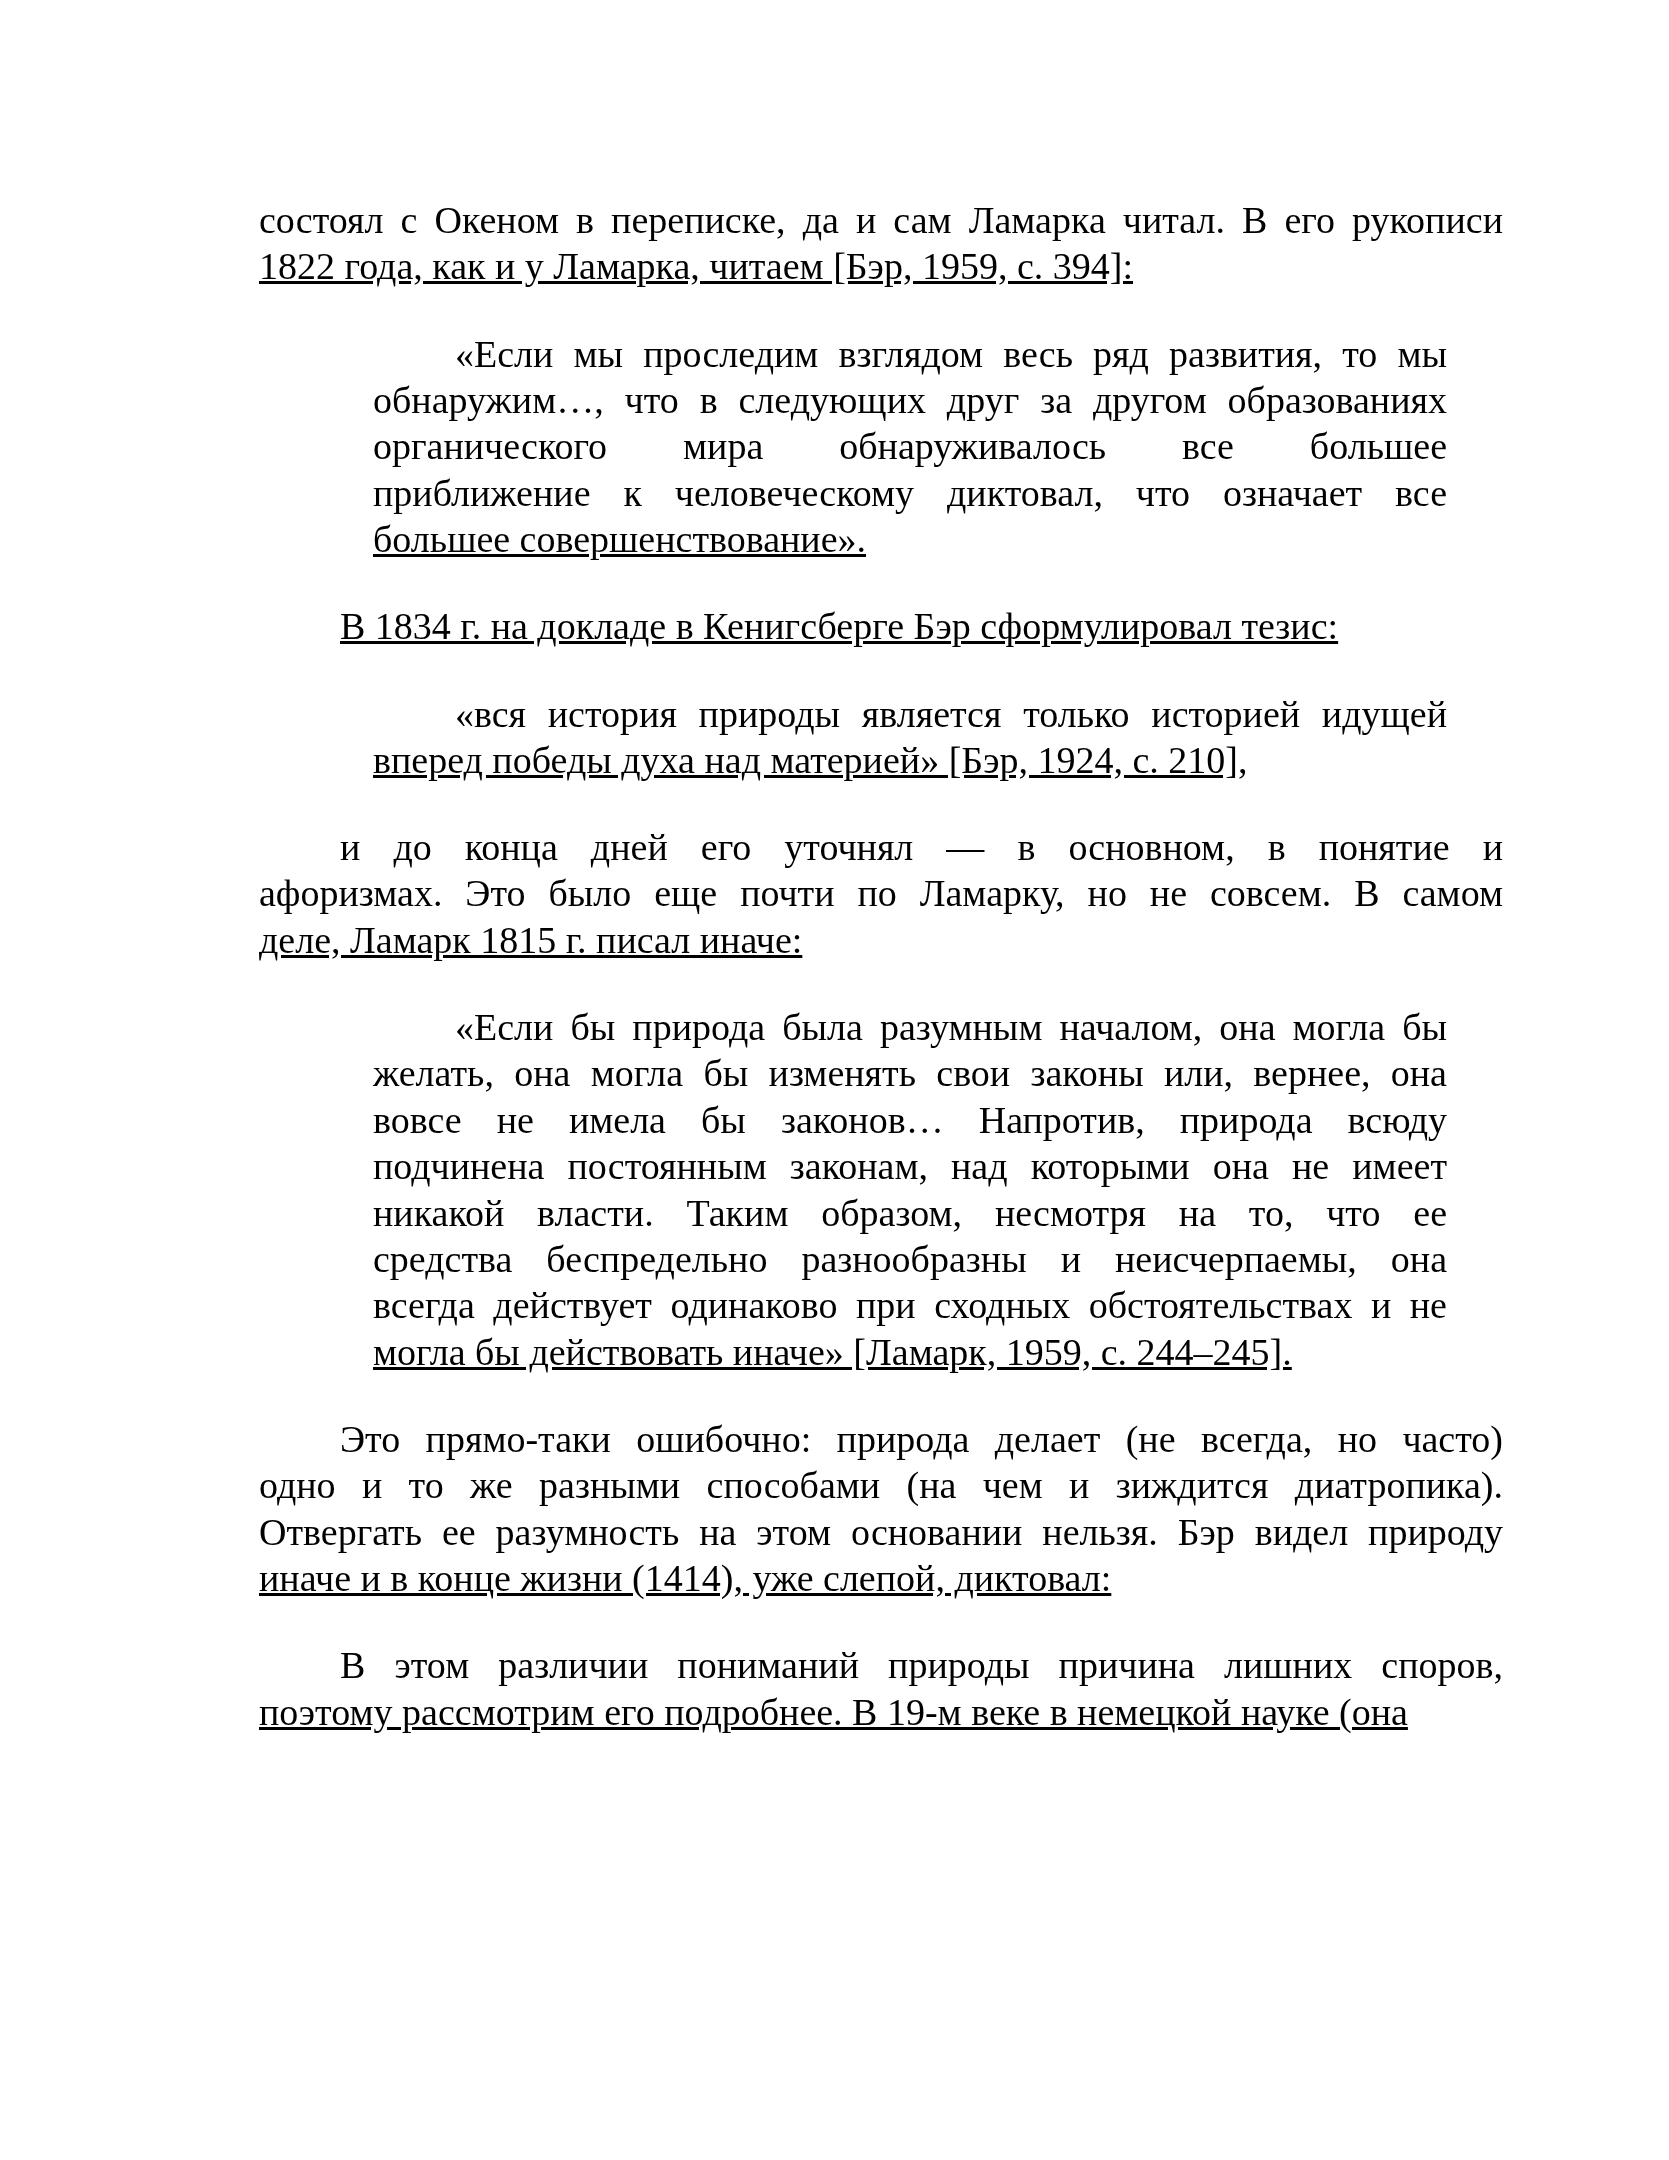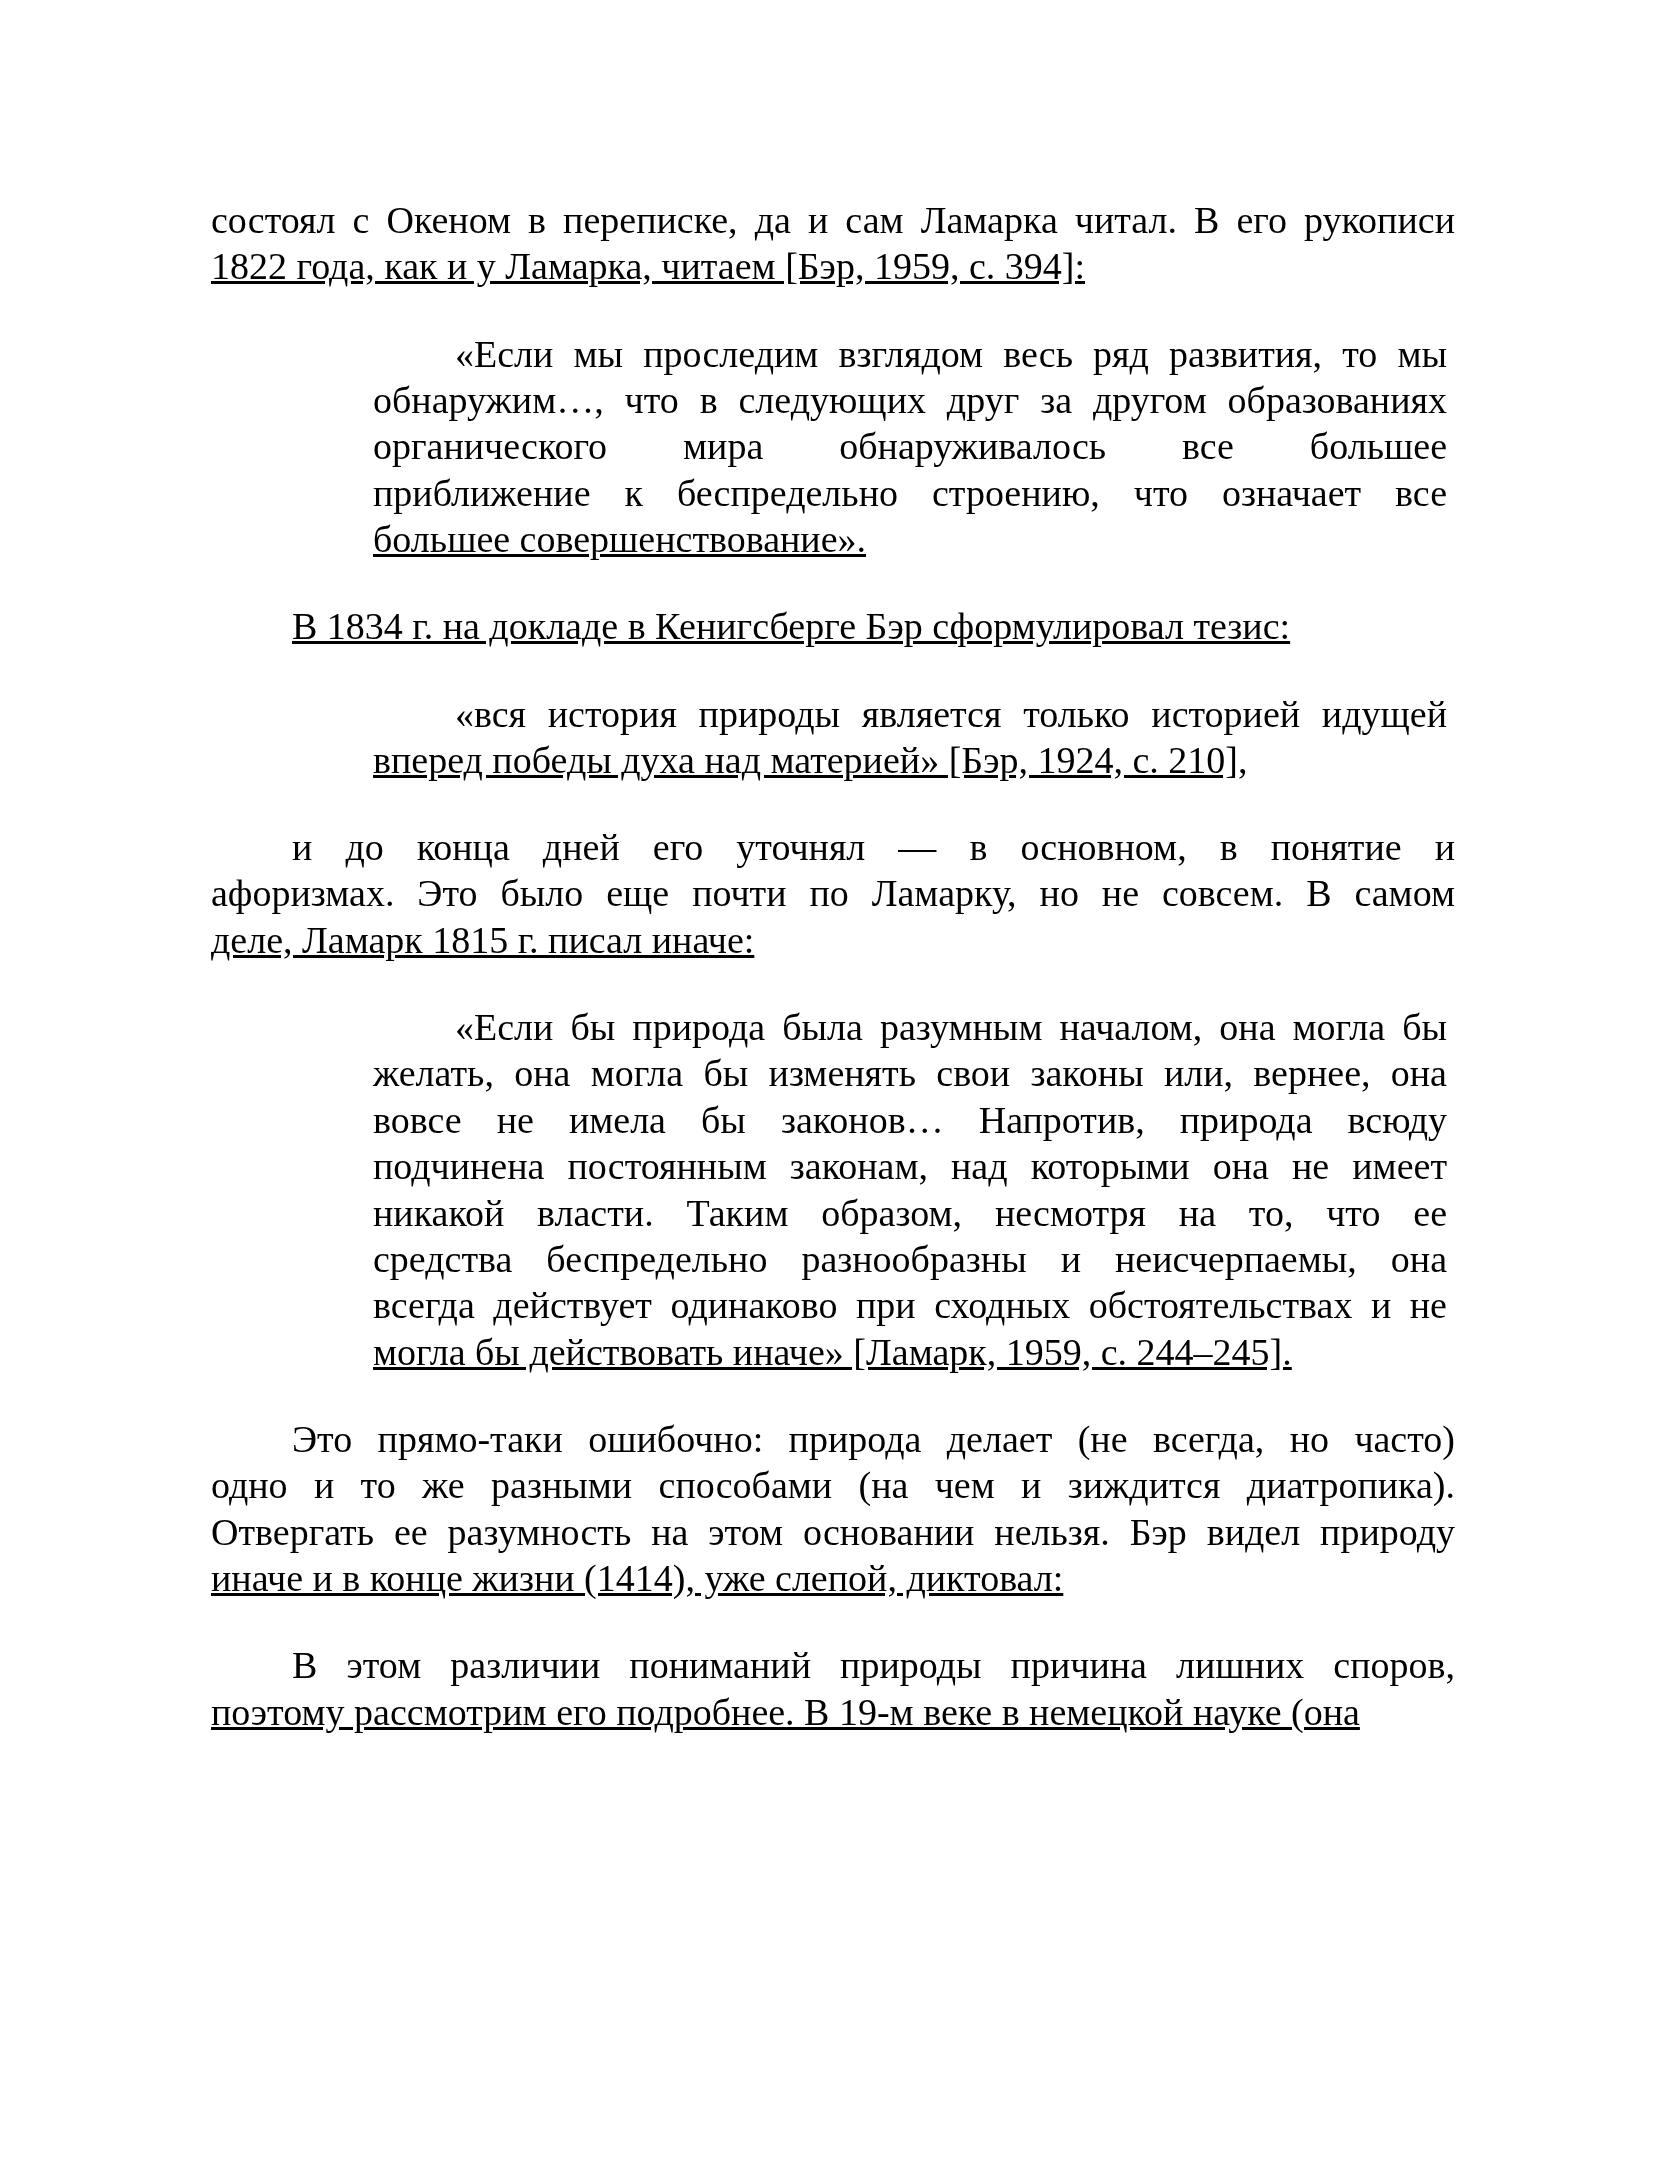--- a/index.html
+++ b/index.html
@@ -25,20 +25,21 @@
   }
   .block {
     margin: 0 0 40.8px 0;
   }
   .block.quote {
     margin-left: 162px;
     width: 1074px;
   }
   .block.para {
     width: 1244px;
+    margin-left: 48px;
   }
   .line {
     display: block;
     white-space: nowrap;
     text-align: justify;
     text-align-last: justify;
     height: 46.4px;
   }
   .line.last {
     text-align: left;
@@ -59,21 +60,21 @@
 
   <div class="block para">
     <span class="line">состоял с Океном в переписке, да и сам Ламарка читал. В его рукописи</span>
     <span class="line last">1822 года, как и у Ламарка, читаем [Бэр, 1959, с. 394]:</span>
   </div>
 
   <div class="block quote">
     <span class="line indent">«Если мы проследим взглядом весь ряд развития, то мы</span>
     <span class="line">обнаружим…, что в следующих друг за другом образованиях</span>
     <span class="line">органического мира обнаруживалось все большее</span>
-    <span class="line">приближение к беспредельно строению, что означает все</span>
+    <span class="line">приближение к человеческому диктовал, что означает все</span>
     <span class="line last">большее совершенствование».</span>
   </div>
 
   <div class="block para">
     <span class="line indent last">В 1834 г. на докладе в Кенигсберге Бэр сформулировал тезис:</span>
   </div>
 
   <div class="block quote">
     <span class="line indent">«вся история природы является только историей идущей</span>
     <span class="line last">вперед победы духа над материей» [Бэр, 1924, с. 210],</span>

